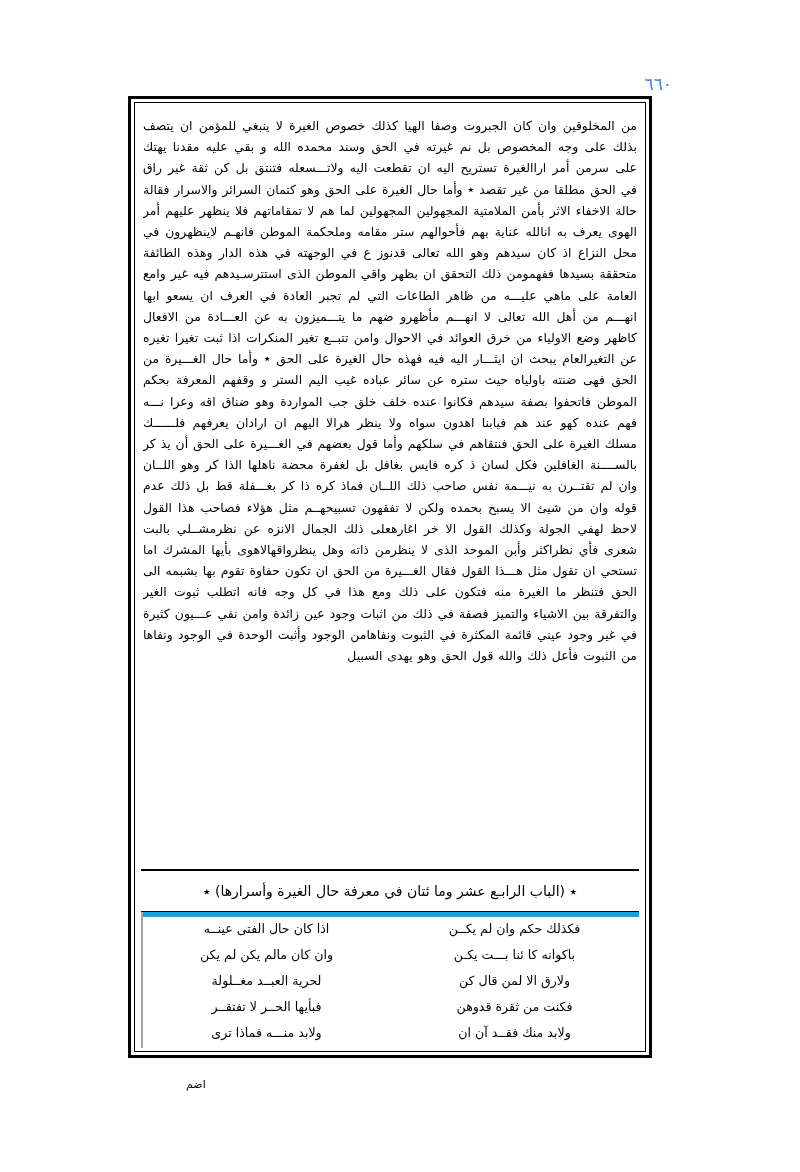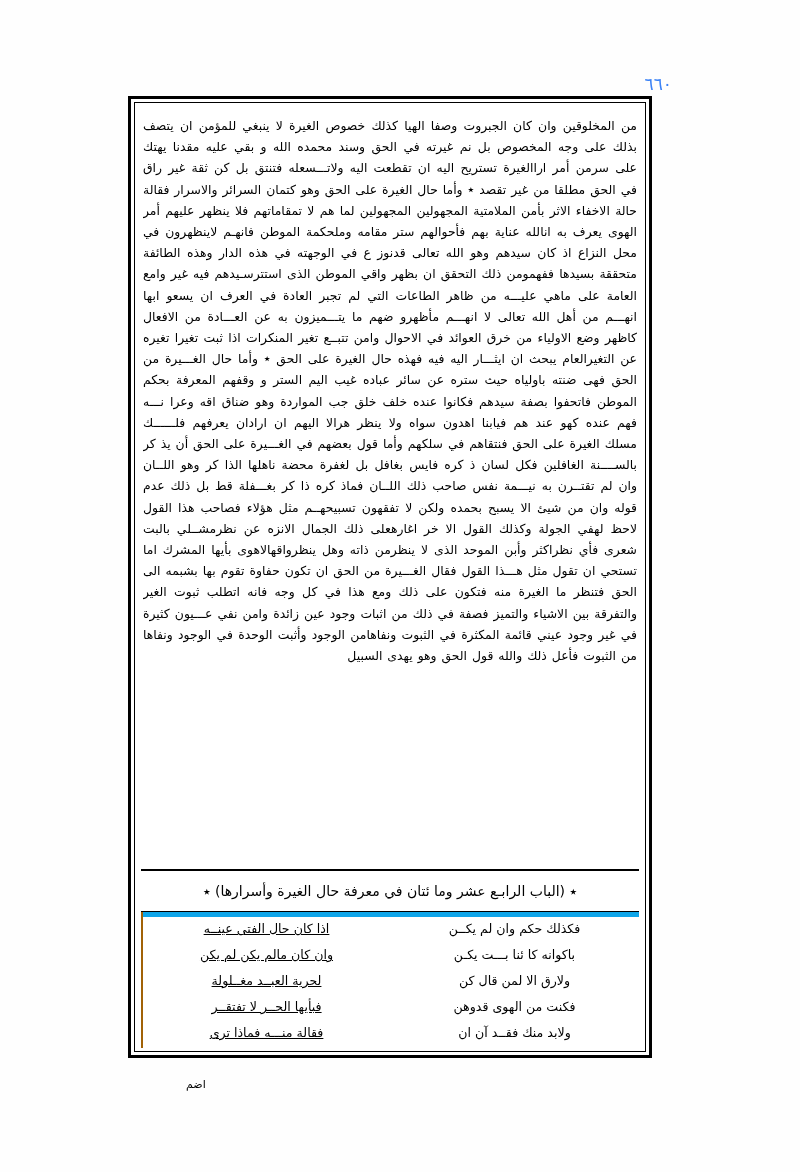--- a/index.html
+++ b/index.html
@@ -101,22 +101,21 @@
     border-top: 1px solid #000;
     display: flex;
     flex-direction: row-reverse;
   }
   .verse-col {
     flex: 1 1 50%;
     padding: 4px 10px 0 10px;
     box-sizing: border-box;
   }
   .verse-col.right-col {
-    border-left: 2px solid #a16207;
-    text-decoration: underline;
+    border-left: 2px solid #a3a3a3;
   }
   .verse-line {
     font-size: 12.6px;
     line-height: 26px;
     text-align: center;
     white-space: nowrap;
     letter-spacing: 0.4px;
   }
 
   
@@ -143,27 +142,27 @@
     <div class="chapter-band">
       <div class="inner">٭ (الباب الرابـع عشر وما ئتان في معرفة حال الغيرة وأسرارها) ٭</div>
     </div>
 
     <div class="verse-table">
       <div class="verse-col right-col">
         <div class="verse-line">اذا كان حال الفتى عينــه</div>
         <div class="verse-line">وان كان مالم يكن لم يكن</div>
         <div class="verse-line">لحرية  العبــد  مغــلولة</div>
         <div class="verse-line">فبأيها الحــر لا تفتقــر</div>
-        <div class="verse-line">فقالة منـــه فماذا ترى</div>
+        <div class="verse-line">ولابد منـــه فماذا ترى</div>
       </div>
       <div class="verse-col left-col">
         <div class="verse-line">فكذلك حكم وان لم يكــن</div>
         <div class="verse-line">باكوانه كا ئنا بـــت يكـن</div>
         <div class="verse-line">ولارق الا لمن قال كن</div>
-        <div class="verse-line">فكنت من الهوى قدوهن</div>
+        <div class="verse-line">فكنت من ثقرة قدوهن</div>
         <div class="verse-line">ولابد منك فقــد آن ان</div>
       </div>
     </div>
 
   </div>
 
   <div class="catchword">اضم</div>
 
 </div>
 

